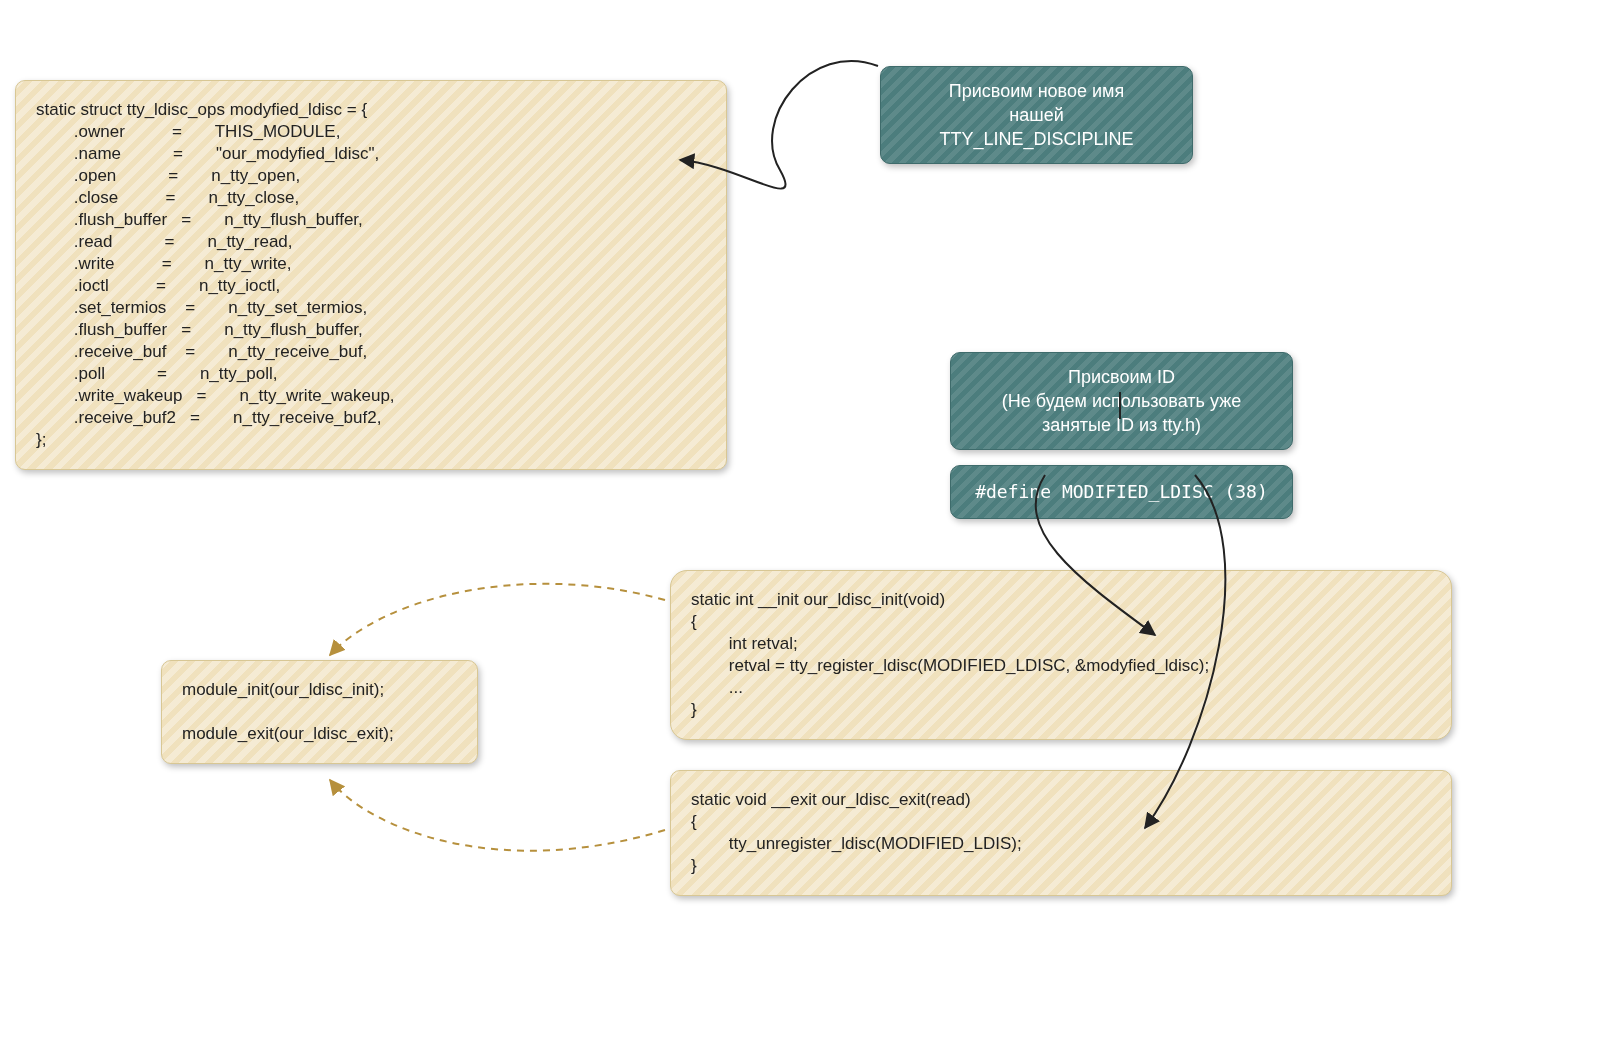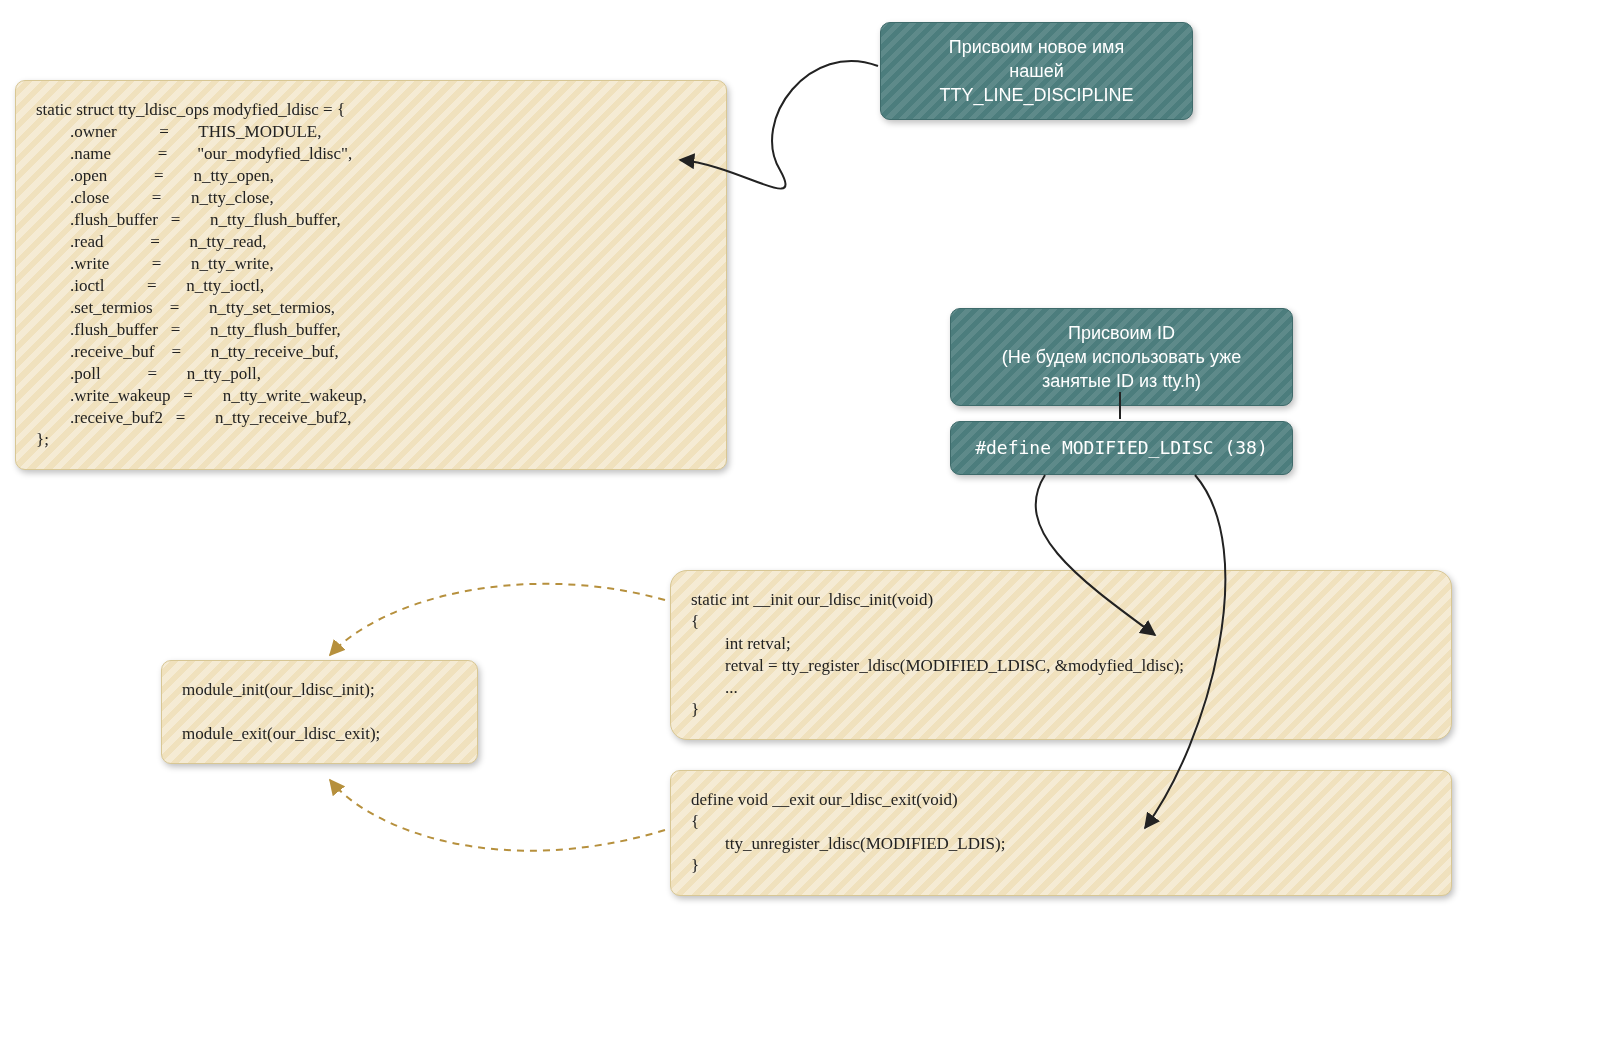--- a/index.html
+++ b/index.html
@@ -3,26 +3,26 @@
 <meta charset="utf-8">
 <style>
   html,body{margin:0;padding:0;width:1600px;height:1040px;background:#fff;font-family:Verdana,Geneva,sans-serif}
   .stage{position:relative;width:1600px;height:1040px}
   .box{position:absolute;border-radius:10px;box-shadow:2px 3px 6px rgba(0,0,0,.25)}
   .codebox{
     background-color:#f0e1bd;
     background-image:repeating-linear-gradient(135deg,rgba(255,255,255,.35) 0 6px,rgba(0,0,0,0) 6px 12px);
     border:1px solid #d8c794;
   }
-  .codebox pre{margin:0;padding:18px 20px;font-family:Liberation Serif, serif;font-size:17px;line-height:22px;color:#222;white-space:pre}
+  .codebox pre{margin:0;padding:18px 20px;font-family:Liberation Sans, sans-serif;font-size:17px;line-height:22px;color:#222;white-space:pre}
   .note{
     background-color:#4c7d7d;
     background-image:repeating-linear-gradient(135deg,rgba(255,255,255,.10) 0 5px,rgba(0,0,0,0) 5px 10px);
     color:#fff;text-align:center;font-size:18px;line-height:24px;
-    padding:12px 18px;border:1px solid #3e6b6b;
+    padding:12px 18px;border:1px solid #3e6b6b;margin-top:44px;
   }
   .note.code{font-family:Consolas,Menlo,Monaco,monospace;font-size:18px}
   svg.overlay{position:absolute;left:0;top:0;width:1600px;height:1040px;pointer-events:none}
 </style>
 </head>
 <body>
 
 <div class="stage">
 
   <div class="box codebox" style="left:15px;top:80px;width:710px;">
@@ -63,21 +63,21 @@
   <div class="box codebox" style="left:670px;top:570px;width:780px;border-radius:17px;">
     <pre>static int __init our_ldisc_init(void)
 {
         int retval;
         retval = tty_register_ldisc(MODIFIED_LDISC, &amp;modyfied_ldisc);
         ...
 }</pre>
   </div>
 
   <div class="box codebox" style="left:670px;top:770px;width:780px;">
-    <pre>define void __exit our_ldisc_exit(void)
+    <pre>static void __exit our_ldisc_exit(read)
 {
         tty_unregister_ldisc(MODIFIED_LDIS);
 }</pre>
   </div>
 
   <div class="box codebox" style="left:155px;top:660px;width:315px;margin-left:6px;">
     <pre>module_init(our_ldisc_init);
 
 module_exit(our_ldisc_exit);</pre>
   </div>

